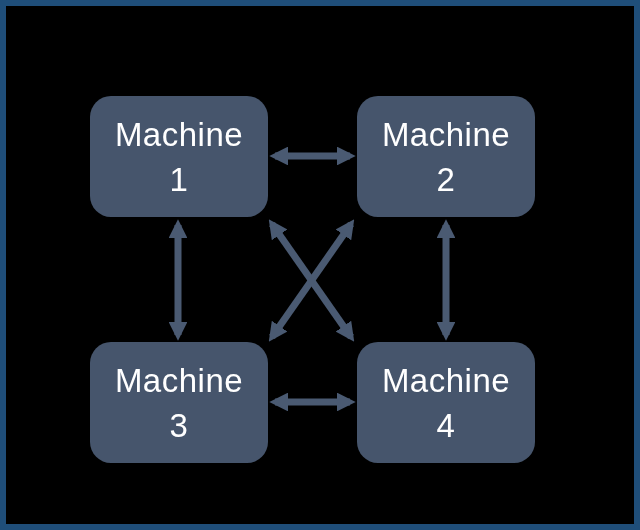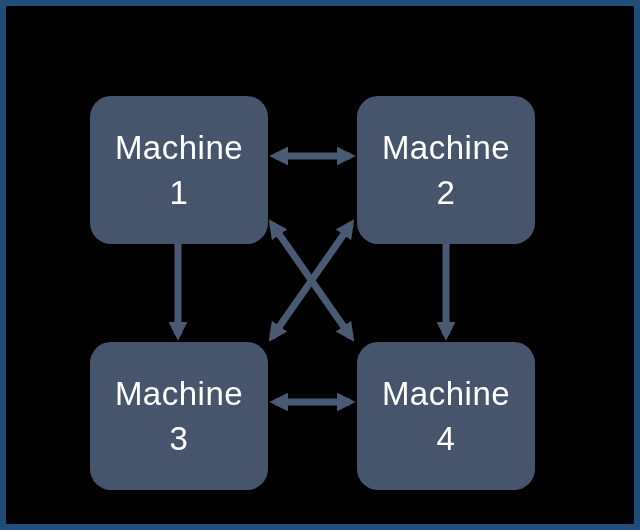--- a/index.html
+++ b/index.html
@@ -27,21 +27,21 @@
   }
   .edge {
     stroke: var(--arrow);
     stroke-width: 7;
     fill: none;
   }
   marker path { fill: var(--arrow); }
   .node {
     position: absolute;
     width: 178px;
-    height: 148px;
+    height: 121px;
     background: var(--node_fill);
     border-radius: 21px;
     display: flex;
     align-items: center;
     justify-content: center;
     text-align: center;
   }
   .node-label {
     color: var(--node_text);
     font-size: 33px;

